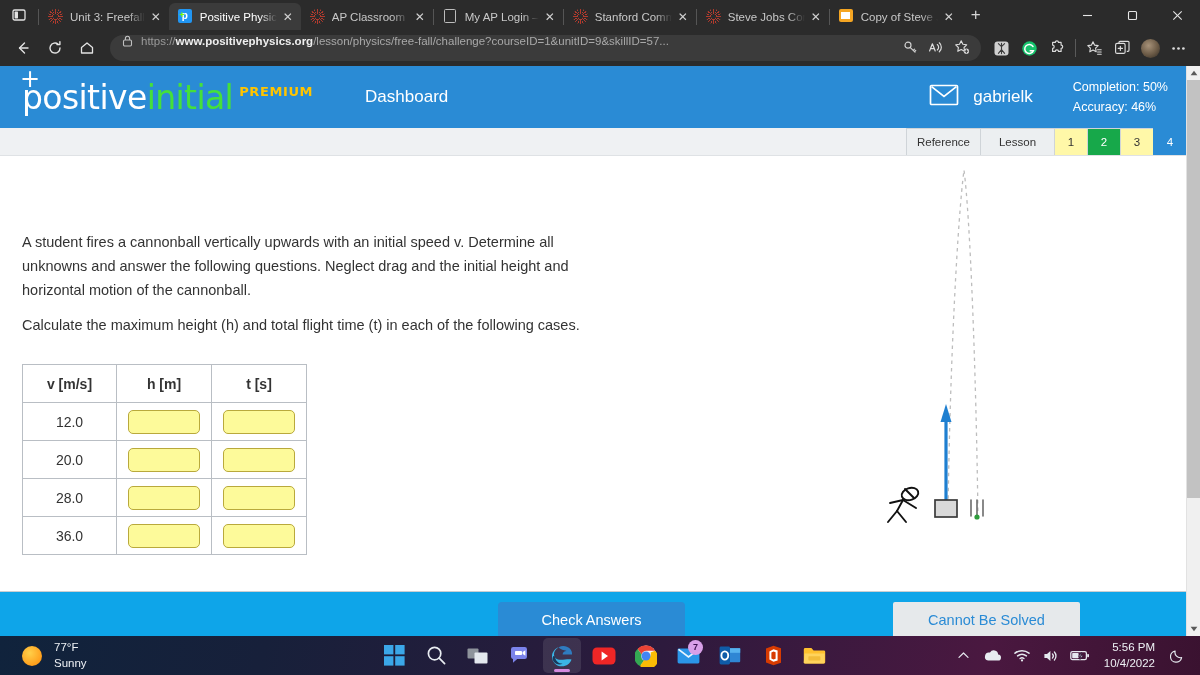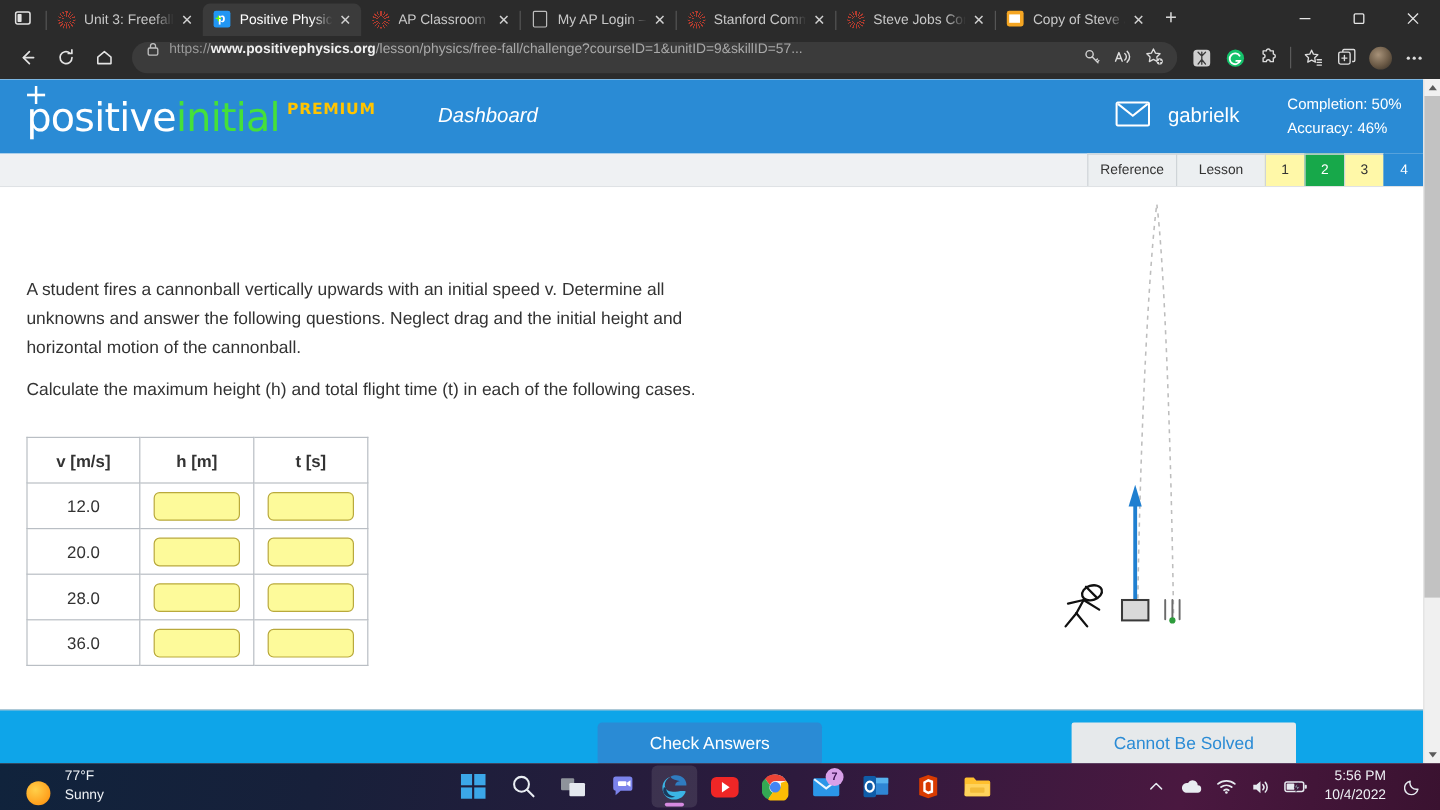--- a/index.html
+++ b/index.html
@@ -140,21 +140,21 @@
   .logo .plus {
     position: absolute; left: -2px; top: -11px; color: #ffffff; font-size: 24px; line-height: 1;
     font-weight: 400;
   }
   .logo .w1 { color: #ffffff; }
   .logo .w2 { color: #45e03a; }
   .logo .prem {
     color: #ffc400; font-size: 13px; font-weight: bold; letter-spacing: 0.6px;
     margin-left: 6px; align-self: flex-start; margin-top: 6px;
   }
-  .dashboard-link { color: #fff; font-size: 17px; margin-left: 52px; font-style: italic; }
+  .dashboard-link { color: #fff; font-size: 17px; margin-left: 52px; }
   .hdr-right { margin-left: auto; display: flex; align-items: center; padding-right: 18px; }
   .mail-ico { margin-right: 14px; }
   .username { color: #fff; font-size: 17px; margin-right: 40px; }
   .stats { color: #fff; font-size: 12.5px; line-height: 1.6; }
 
   .subnav {
     position: absolute; top: 62px; left: 0; width: 1186px; height: 28px;
     background: #eff1f3; border-bottom: 1px solid #dfe2e5;
     display: flex; justify-content: flex-end; align-items: stretch;
   }
@@ -228,21 +228,21 @@
   .pscroll .thumb {
     position: absolute; top: 14px; left: 0; width: 14px; height: 418px; background: #c2c2c2;
   }
 
   
   .taskbar {
     position: absolute; bottom: 0; left: 0; width: 1200px; height: 39px;
     background: linear-gradient(100deg, #10233c 0%, #17203a 22%, #2d1a3d 55%, #4a1840 82%, #3a1230 100%);
     display: flex; align-items: center;
   }
-  .weather { display: flex; align-items: flex-end; margin-left: 22px; }
+  .weather { display: flex; align-items: center; margin-left: 22px; }
   .weather .sun {
     width: 20px; height: 20px; border-radius: 50%;
     background: radial-gradient(circle at 38% 35%, #ffd04a 0%, #ff9f1c 70%, #f08700 100%);
     margin-right: 12px;
   }
   .weather .wtxt { color: #eef1f5; font-size: 11.5px; line-height: 1.32; }
   .tb-icons { position: absolute; left: 375px; display: flex; align-items: center; gap: 4px; }
   .tb-ico {
     width: 38px; height: 35px; border-radius: 5px;
     display: flex; align-items: center; justify-content: center; position: relative;

